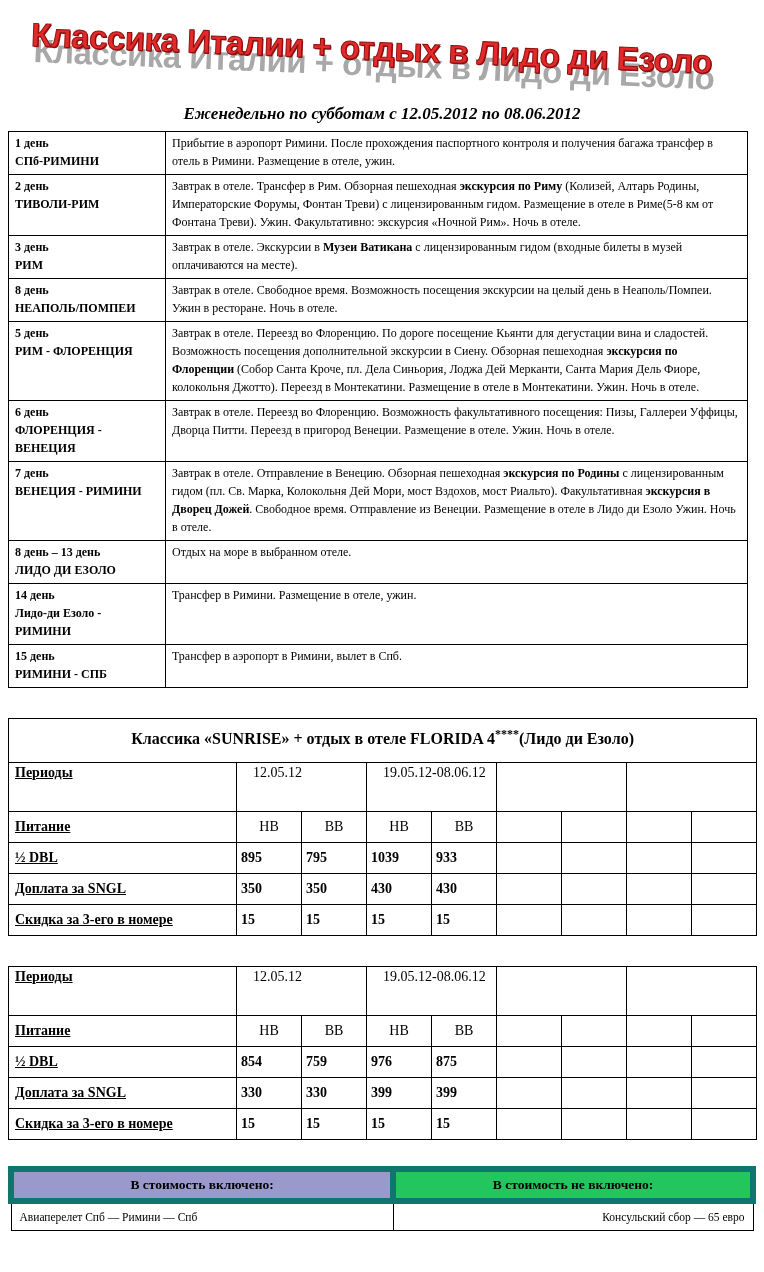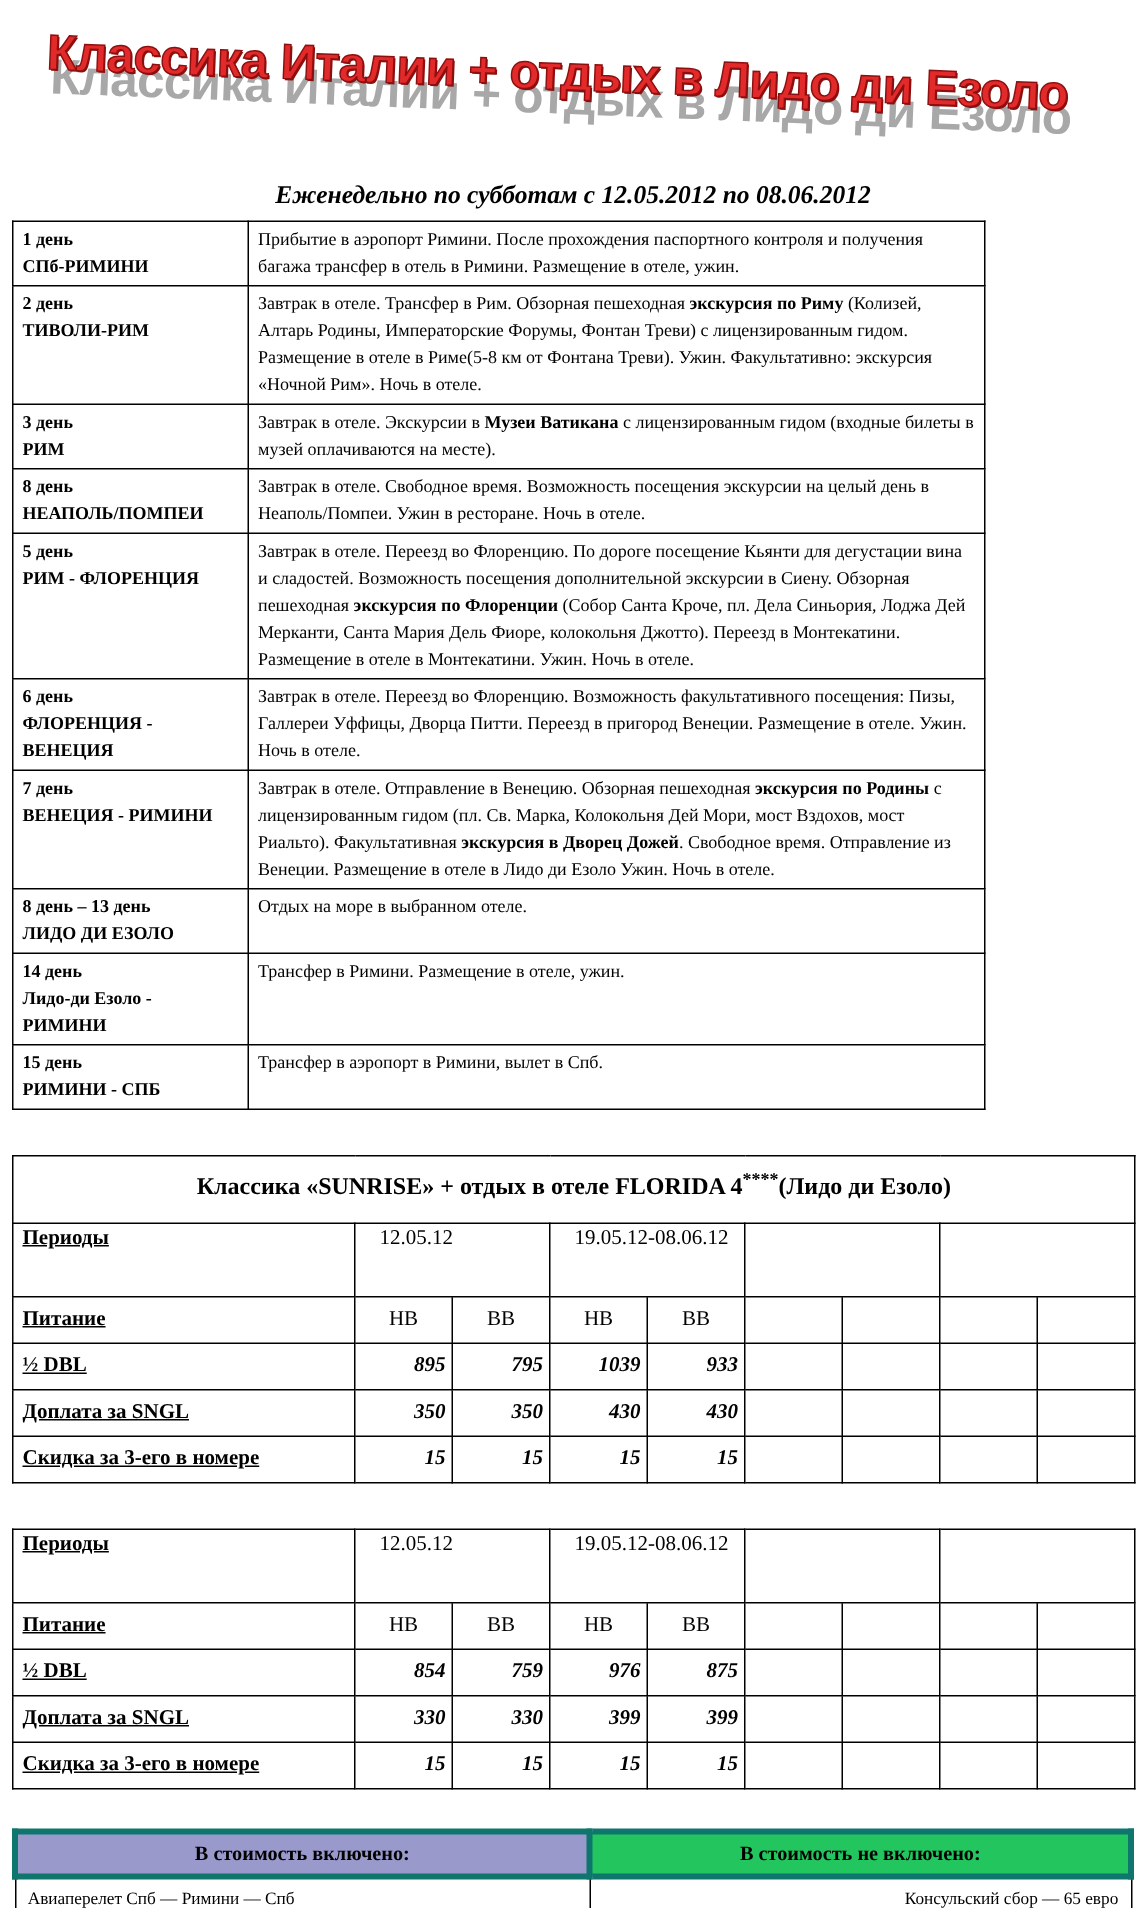--- a/index.html
+++ b/index.html
@@ -7,43 +7,43 @@
   .page { width: 764px; box-sizing: border-box; padding: 6px 8px 4px; }
 
   
   .wordart-wrap { position: relative; height: 88px; margin: 2px 0 0; overflow: visible; }
   .wa { position: absolute; left: 24px; top: 8px; white-space: nowrap;
         font-family: "Liberation Sans", sans-serif; font-weight: 700; font-size: 33px;
         letter-spacing: -0.5px; transform-origin: 0 0; }
   .wa-shadow { transform: rotate(2.3deg) translate(3px, 16px); }
   .wa-main   { transform: rotate(2.3deg); -webkit-text-stroke: 1px #8d0f0f; text-shadow: 1px 1px 0 #8d0f0f; }
 
-  .sub1 { text-align: center; font-style: italic; font-weight: bold; font-size: 17px; margin-top: 24px; }
+  .sub1 { text-align: center; font-style: italic; font-weight: bold; font-size: 17px; margin-top: 8px; }
   .sub2 { text-align: center; font-style: italic; font-weight: bold; font-size: 14px; margin-top: 2px; }
 
   
-  table.itin { width: 649px; border-collapse: collapse; table-layout: fixed; margin-top: 7px; }
+  table.itin { width: 740px; border-collapse: collapse; table-layout: fixed; margin-top: 7px; }
   table.itin td { border: 1px solid #000; vertical-align: top; padding: 2px 6px 4px; font-size: 12px; line-height: 1.5; }
   table.itin td.day { width: 144px; font-weight: bold; }
 
   
   table.pt { width: 748px; border-collapse: collapse; table-layout: fixed; margin-top: 30px; }
   table.pt td { border: 1px solid #000; font-size: 14px; padding: 2px 4px; }
   table.pt td.pt-title { text-align: center; font-size: 16px; font-weight: bold; padding: 8px 0 14px; }
   table.pt td.pt-title sup { font-size: 12px; }
   table.pt tr.periods td { height: 44px; vertical-align: top; }
   table.pt td.lbl { font-weight: bold; padding-left: 6px; text-decoration: underline; }
   table.pt td.per { text-align: left; padding-left: 16px; }
   table.pt td.val { text-align: center; }
-  table.pt td.num { text-align: right; font-weight: bold; font-style: italic; }
+  table.pt td.num { text-align: left; font-weight: bold; }
   table.pt tr.r td { height: 26px; }
 
   
   table.inc { width: 748px; border-collapse: collapse; table-layout: fixed; margin-top: 26px; }
-  table.inc th { border: 4px solid #0f766e; font-size: 13.5px; font-weight: bold; padding: 5px 4px; }
+  table.inc th { border: 6px solid #0f766e; font-size: 13.5px; font-weight: bold; padding: 5px 4px; }
   table.inc td { border: 1px solid #000; font-size: 11.5px; padding: 3px 8px; height: 20px; vertical-align: middle; }
   table.inc td.l { text-align: left; }
   table.inc td.r { text-align: right; }
 </style>
 </head>
 <body>
 
 <div class="page">
 
   <div class="wordart-wrap">

